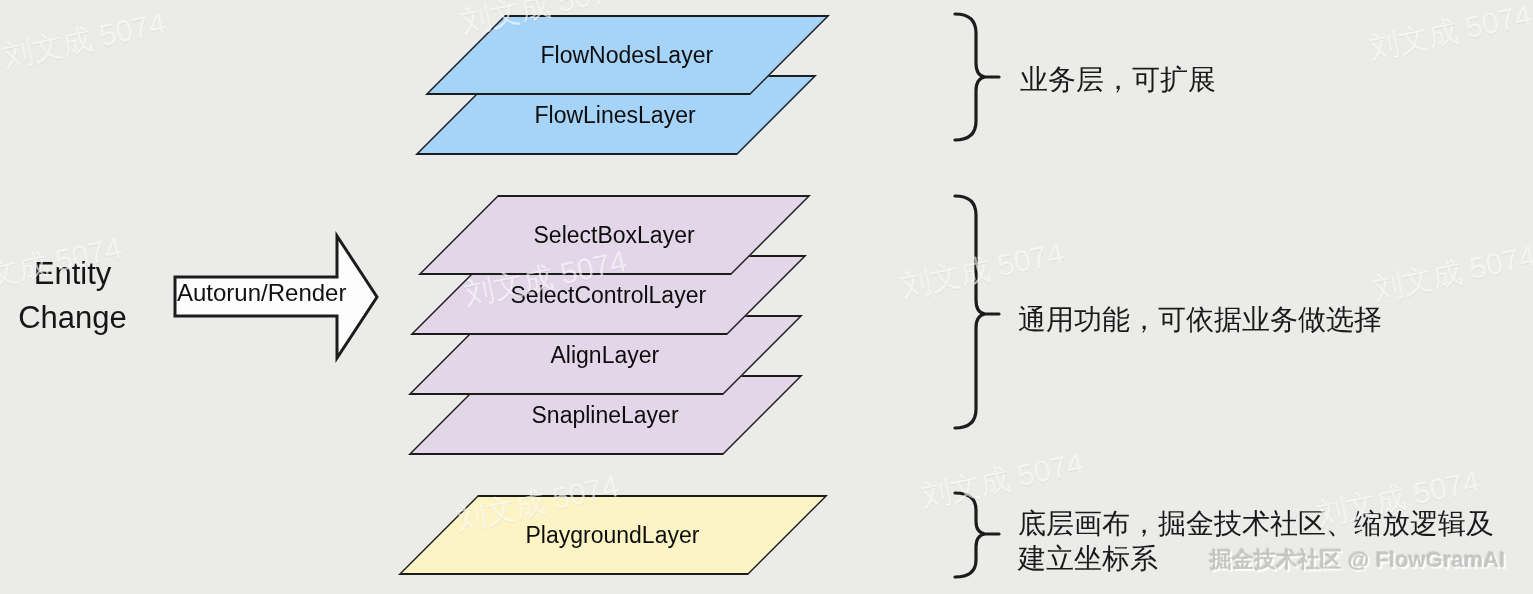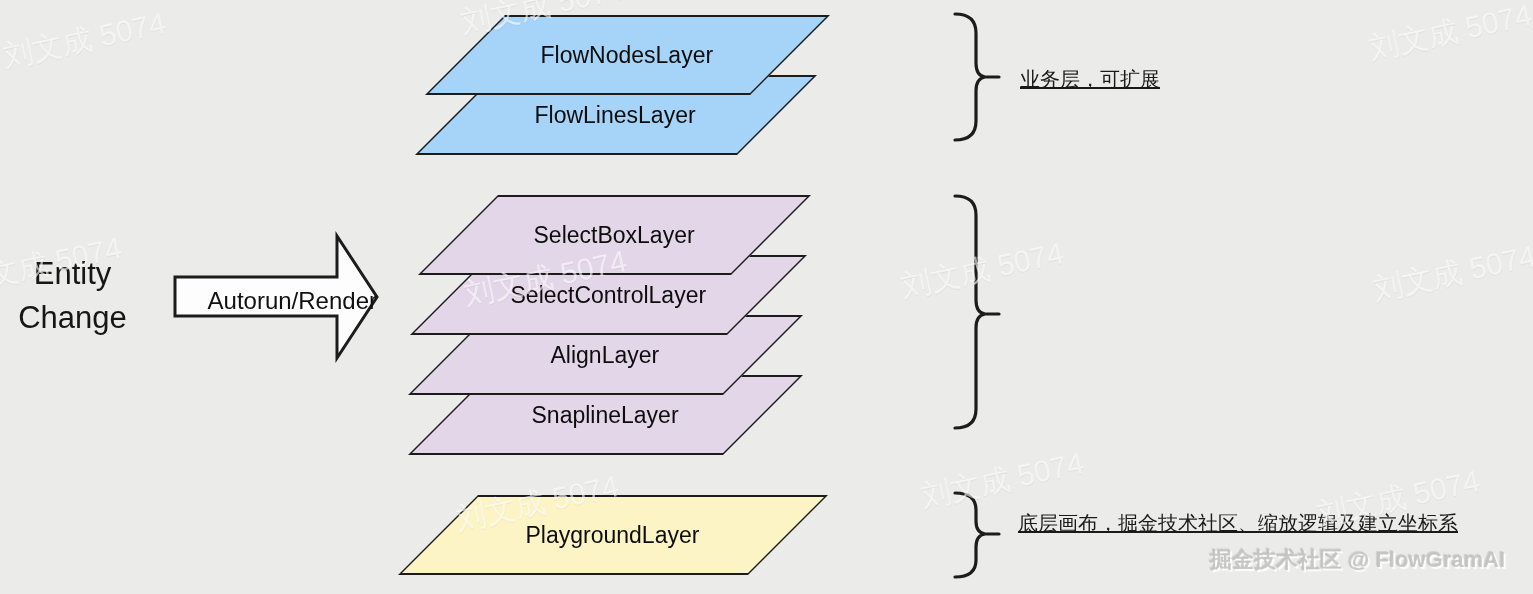--- a/index.html
+++ b/index.html
@@ -26,29 +26,29 @@
     white-space:nowrap;
     color:#0d0d0d;
   }
   
   .entity-text{
     position:absolute;left:-5px;top:252px;width:155px;
     text-align:center;font-size:31px;line-height:44px;color:#161616;
     z-index:8;
   }
   .arrow-label{
-    position:absolute;left:177px;top:288px;width:200px;
-    text-align:right;font-size:24px;line-height:25px;color:#111;
+    position:absolute;left:177px;top:280px;width:200px;
+    text-align:left;font-size:24px;line-height:25px;color:#111;
     z-index:8;white-space:nowrap;
   }
   
   .caption{
     position:absolute;
-    font-size:20px;line-height:35px;color:#1a1a1a;
-    z-index:10;white-space:nowrap;text-decoration:underline;
+    font-size:28px;line-height:35px;color:#1a1a1a;
+    z-index:10;white-space:nowrap;
   }
   .caption.wrap{white-space:normal;}
   #caption-business{left:1020px;top:62px;}
   #caption-common{left:1018px;top:302px;}
   #caption-canvas{left:1018px;top:506px;width:488px;}
   
   #overlay{position:absolute;left:0;top:0;z-index:6;pointer-events:none;}
   
   .watermark{
     position:absolute;
@@ -103,20 +103,21 @@
   </div>
   <div class="layer" style="left: 458px; top: 195px; width: 313px; z-index: 4; background-color: rgb(228, 214, 233);">
     <span class="layer-label">SelectBoxLayer</span>
   </div>
 
   <div class="layer" style="left: 438px; top: 495px; width: 350px; z-index: 1; background-color: rgb(253, 244, 197);">
     <span class="layer-label">PlaygroundLayer</span>
   </div>
 
   <div class="caption" id="caption-business">业务层，可扩展</div>
+  <div class="caption" id="caption-common">通用功能，可依据业务做选择</div>
   <div class="caption wrap" id="caption-canvas">底层画布，掘金技术社区、缩放逻辑及建立坐标系</div>
 
   <div class="watermark" style="left:2px;top:20px">刘文成 5074</div>
   <div class="watermark" style="left:460px;top:-14px">刘文成 5074</div>
   <div class="watermark" style="left:1368px;top:12px">刘文成 5074</div>
   <div class="watermark" style="left:-42px;top:245px">刘文成 5074</div>
   <div class="watermark" style="left:463px;top:258px">刘文成 5074</div>
   <div class="watermark" style="left:900px;top:250px">刘文成 5074</div>
   <div class="watermark" style="left:1372px;top:253px">刘文成 5074</div>
   <div class="watermark" style="left:455px;top:483px">刘文成 5074</div>

